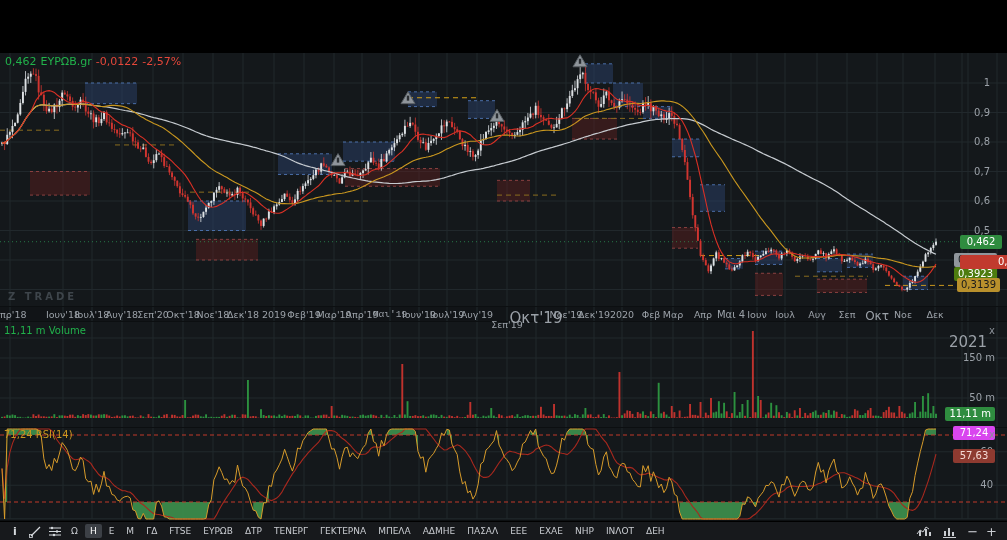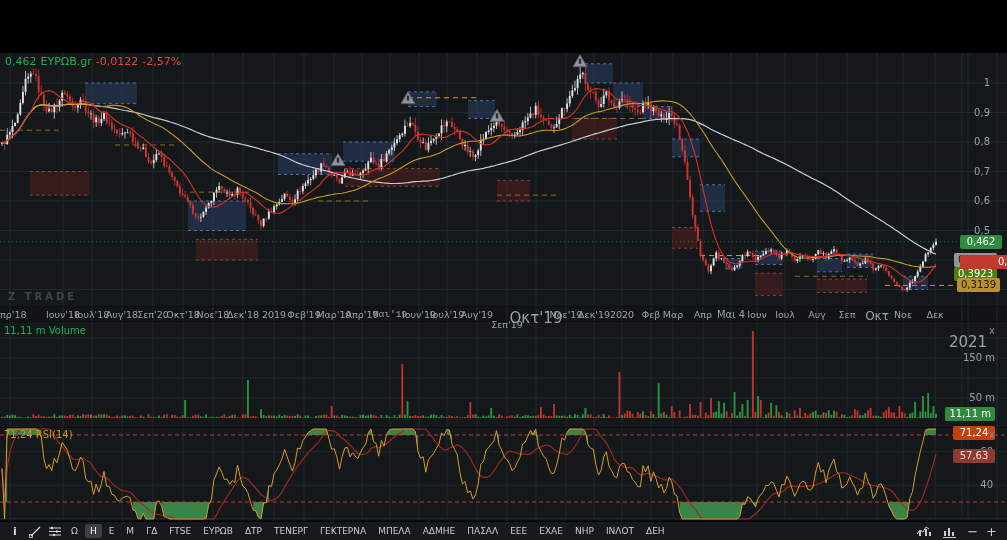--- a/index.html
+++ b/index.html
@@ -15,21 +15,21 @@
   .vol-label{left:4px;top:325px;font-size:10px;color:#21b24b;}
   .rsi-label{left:4px;top:429px;font-size:10px;color:#c9971f;}
   .tick{position:absolute;font-size:10px;color:#9ba1a8;}
   .badge{position:absolute;font-size:10px;line-height:12px;padding:1px 4px;border-radius:2px;
          text-align:center;min-width:34px;}
   .b-green{background:#2f8c3f;color:#fff;z-index:6;}
   .b-gray{background:#90969c;color:#17191b;z-index:5;}
   .b-red{background:#c13a2e;color:#fff;z-index:6;}
   .b-orange{background:#4d7c0f;color:#fff;z-index:5;}
   .b-tan{background:#b8902c;color:#17191b;z-index:5;}
-  .b-rsired{background:#c2410c;color:#fff;z-index:6;}
+  .b-rsired{background:#d946ef;color:#fff;z-index:6;}
   .b-rsisig{background:#8e3a30;color:#f4d9d4;z-index:5;}
   .closex{position:absolute;right:12px;font-size:10px;color:#8a9097;cursor:pointer;z-index:7;}
   #toolbar{position:absolute;left:0;top:521px;width:1007px;height:19px;background:#17191c;
            border-top:1px solid #000;display:flex;align-items:center;gap:2px;padding-left:6px;box-sizing:border-box;}
   .tool{width:18px;height:15px;display:flex;align-items:center;justify-content:center;color:#d6dade;
         font-size:11px;cursor:pointer;flex:0 0 auto;}
   .tbtn{font-size:9px;color:#c9ccd1;padding:2px 5px;border-radius:2px;cursor:pointer;flex:0 0 auto;}
   .tbtn.active{background:#3c4046;color:#fff;}
   .tbar-right{margin-left:auto;display:flex;align-items:center;gap:8px;padding-right:10px;}
   .zoombtn{color:#c9ccd1;font-size:13px;cursor:pointer;line-height:13px;}

